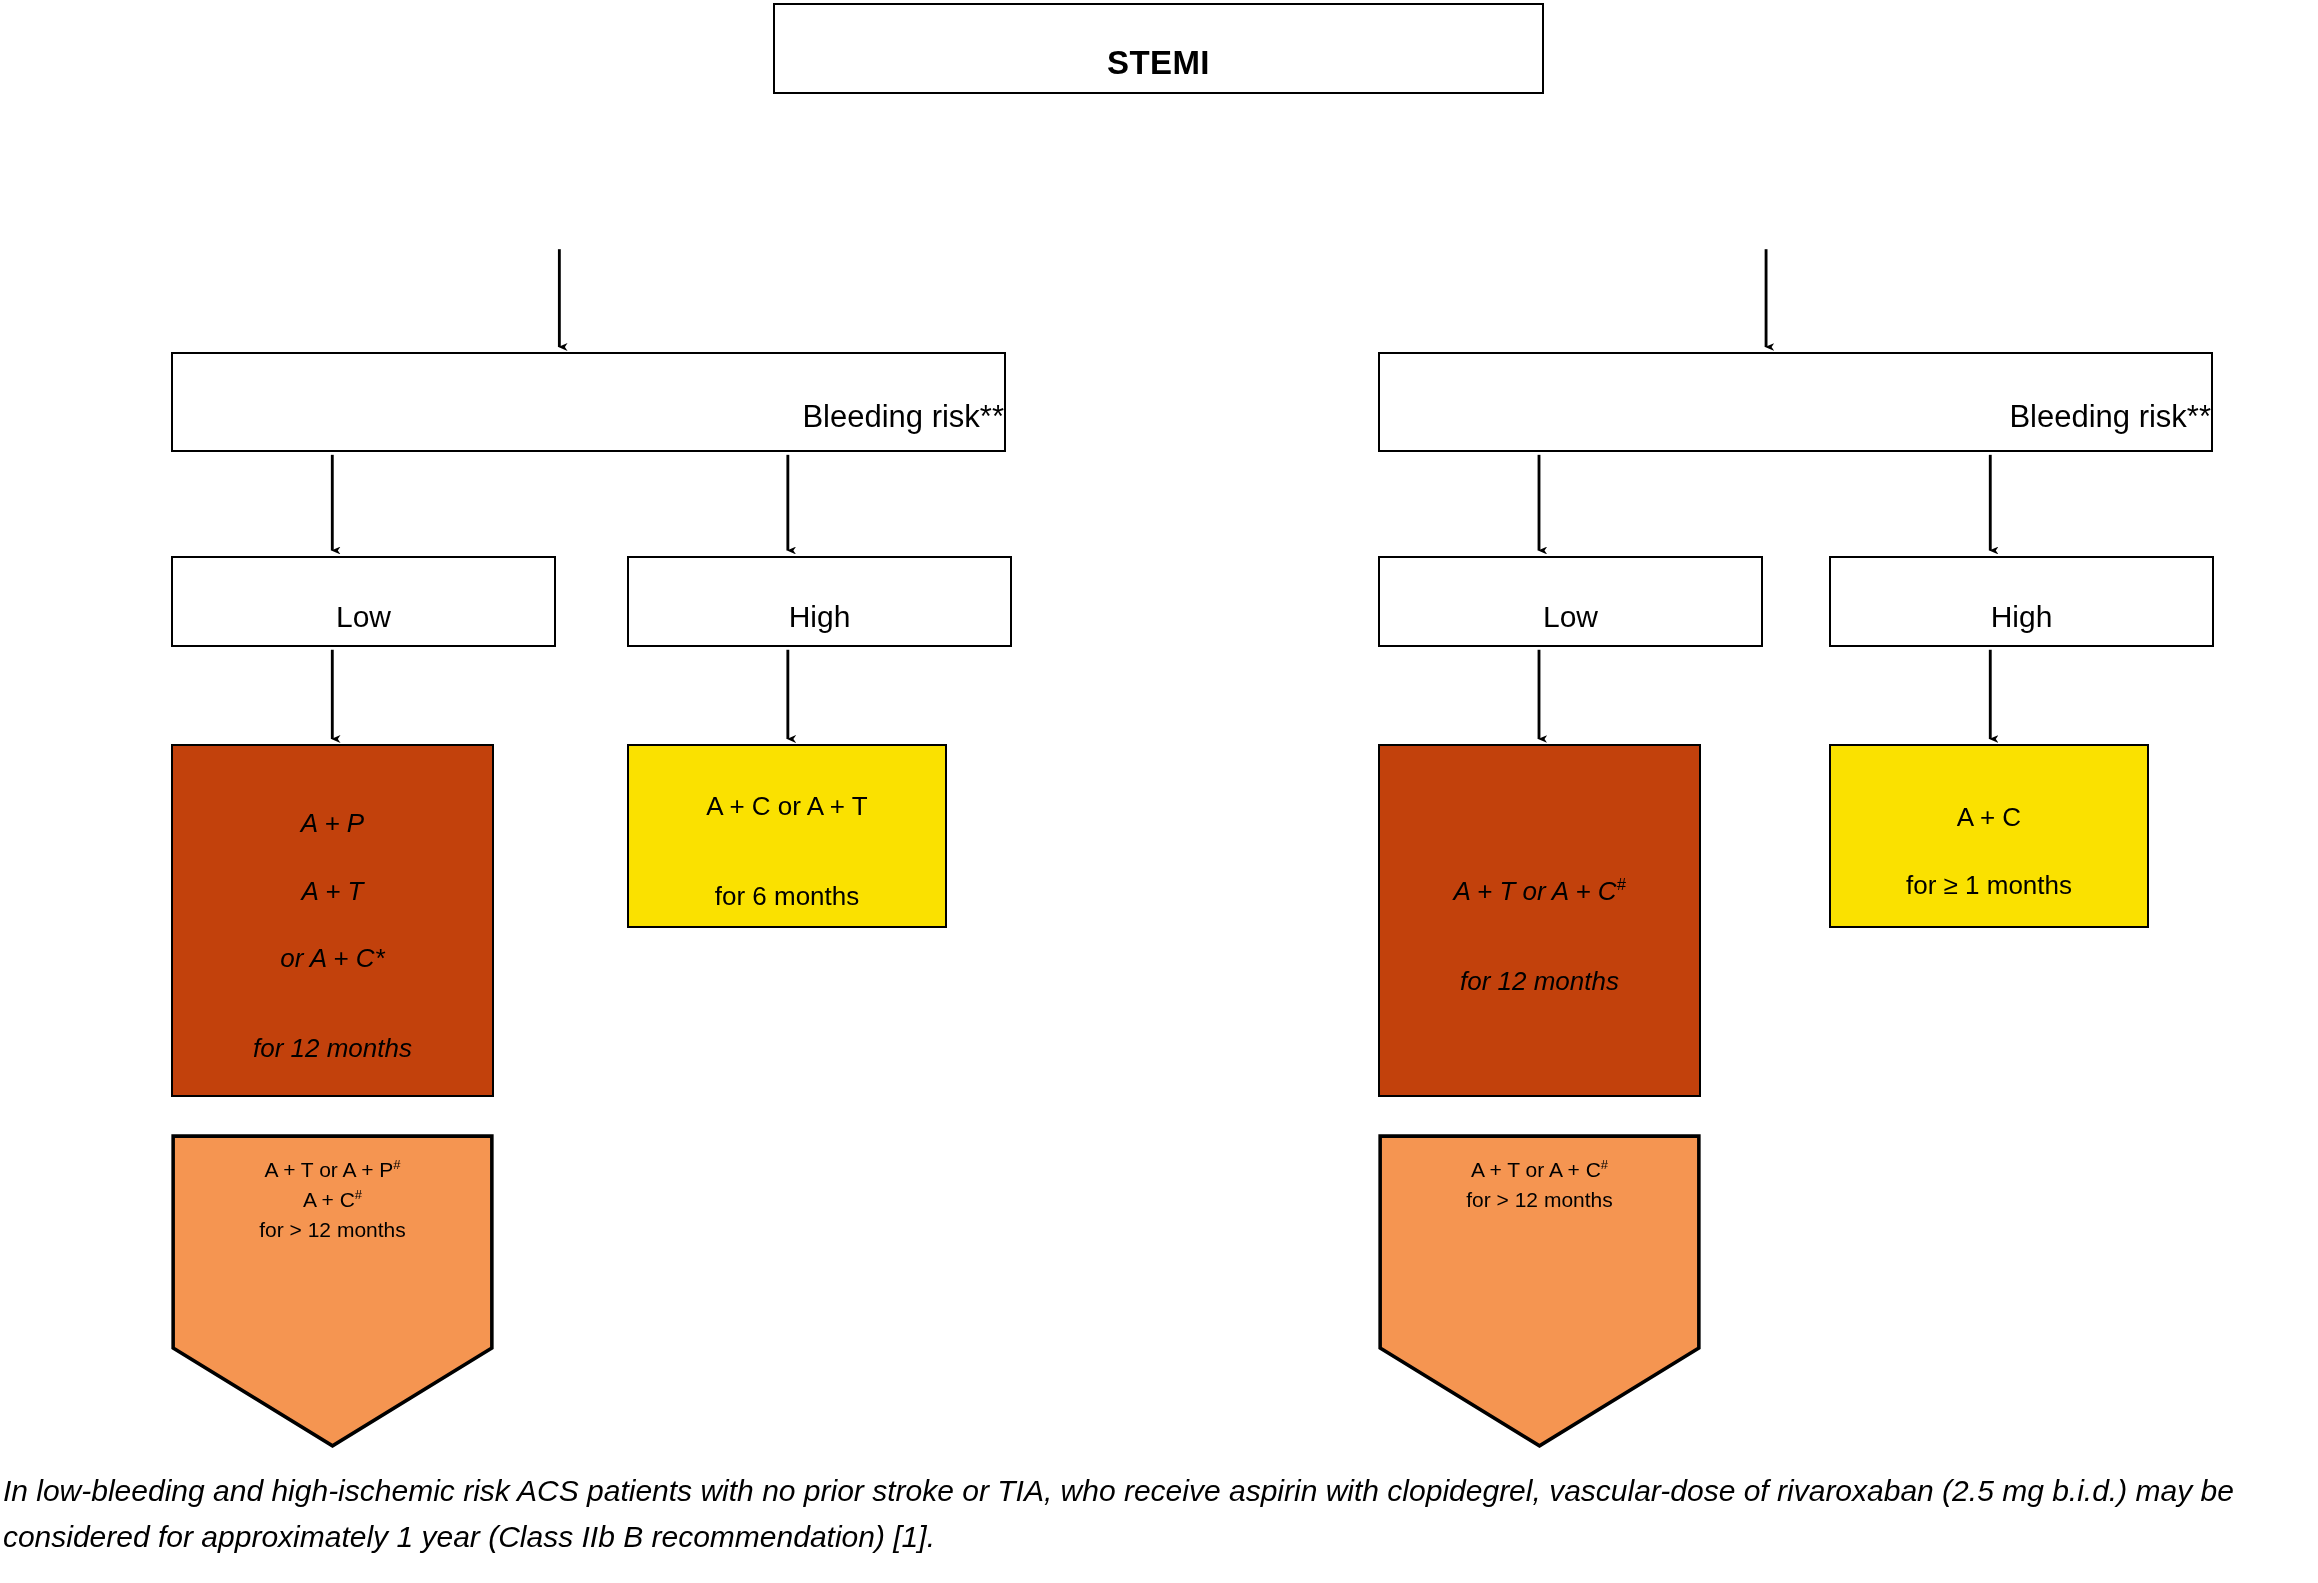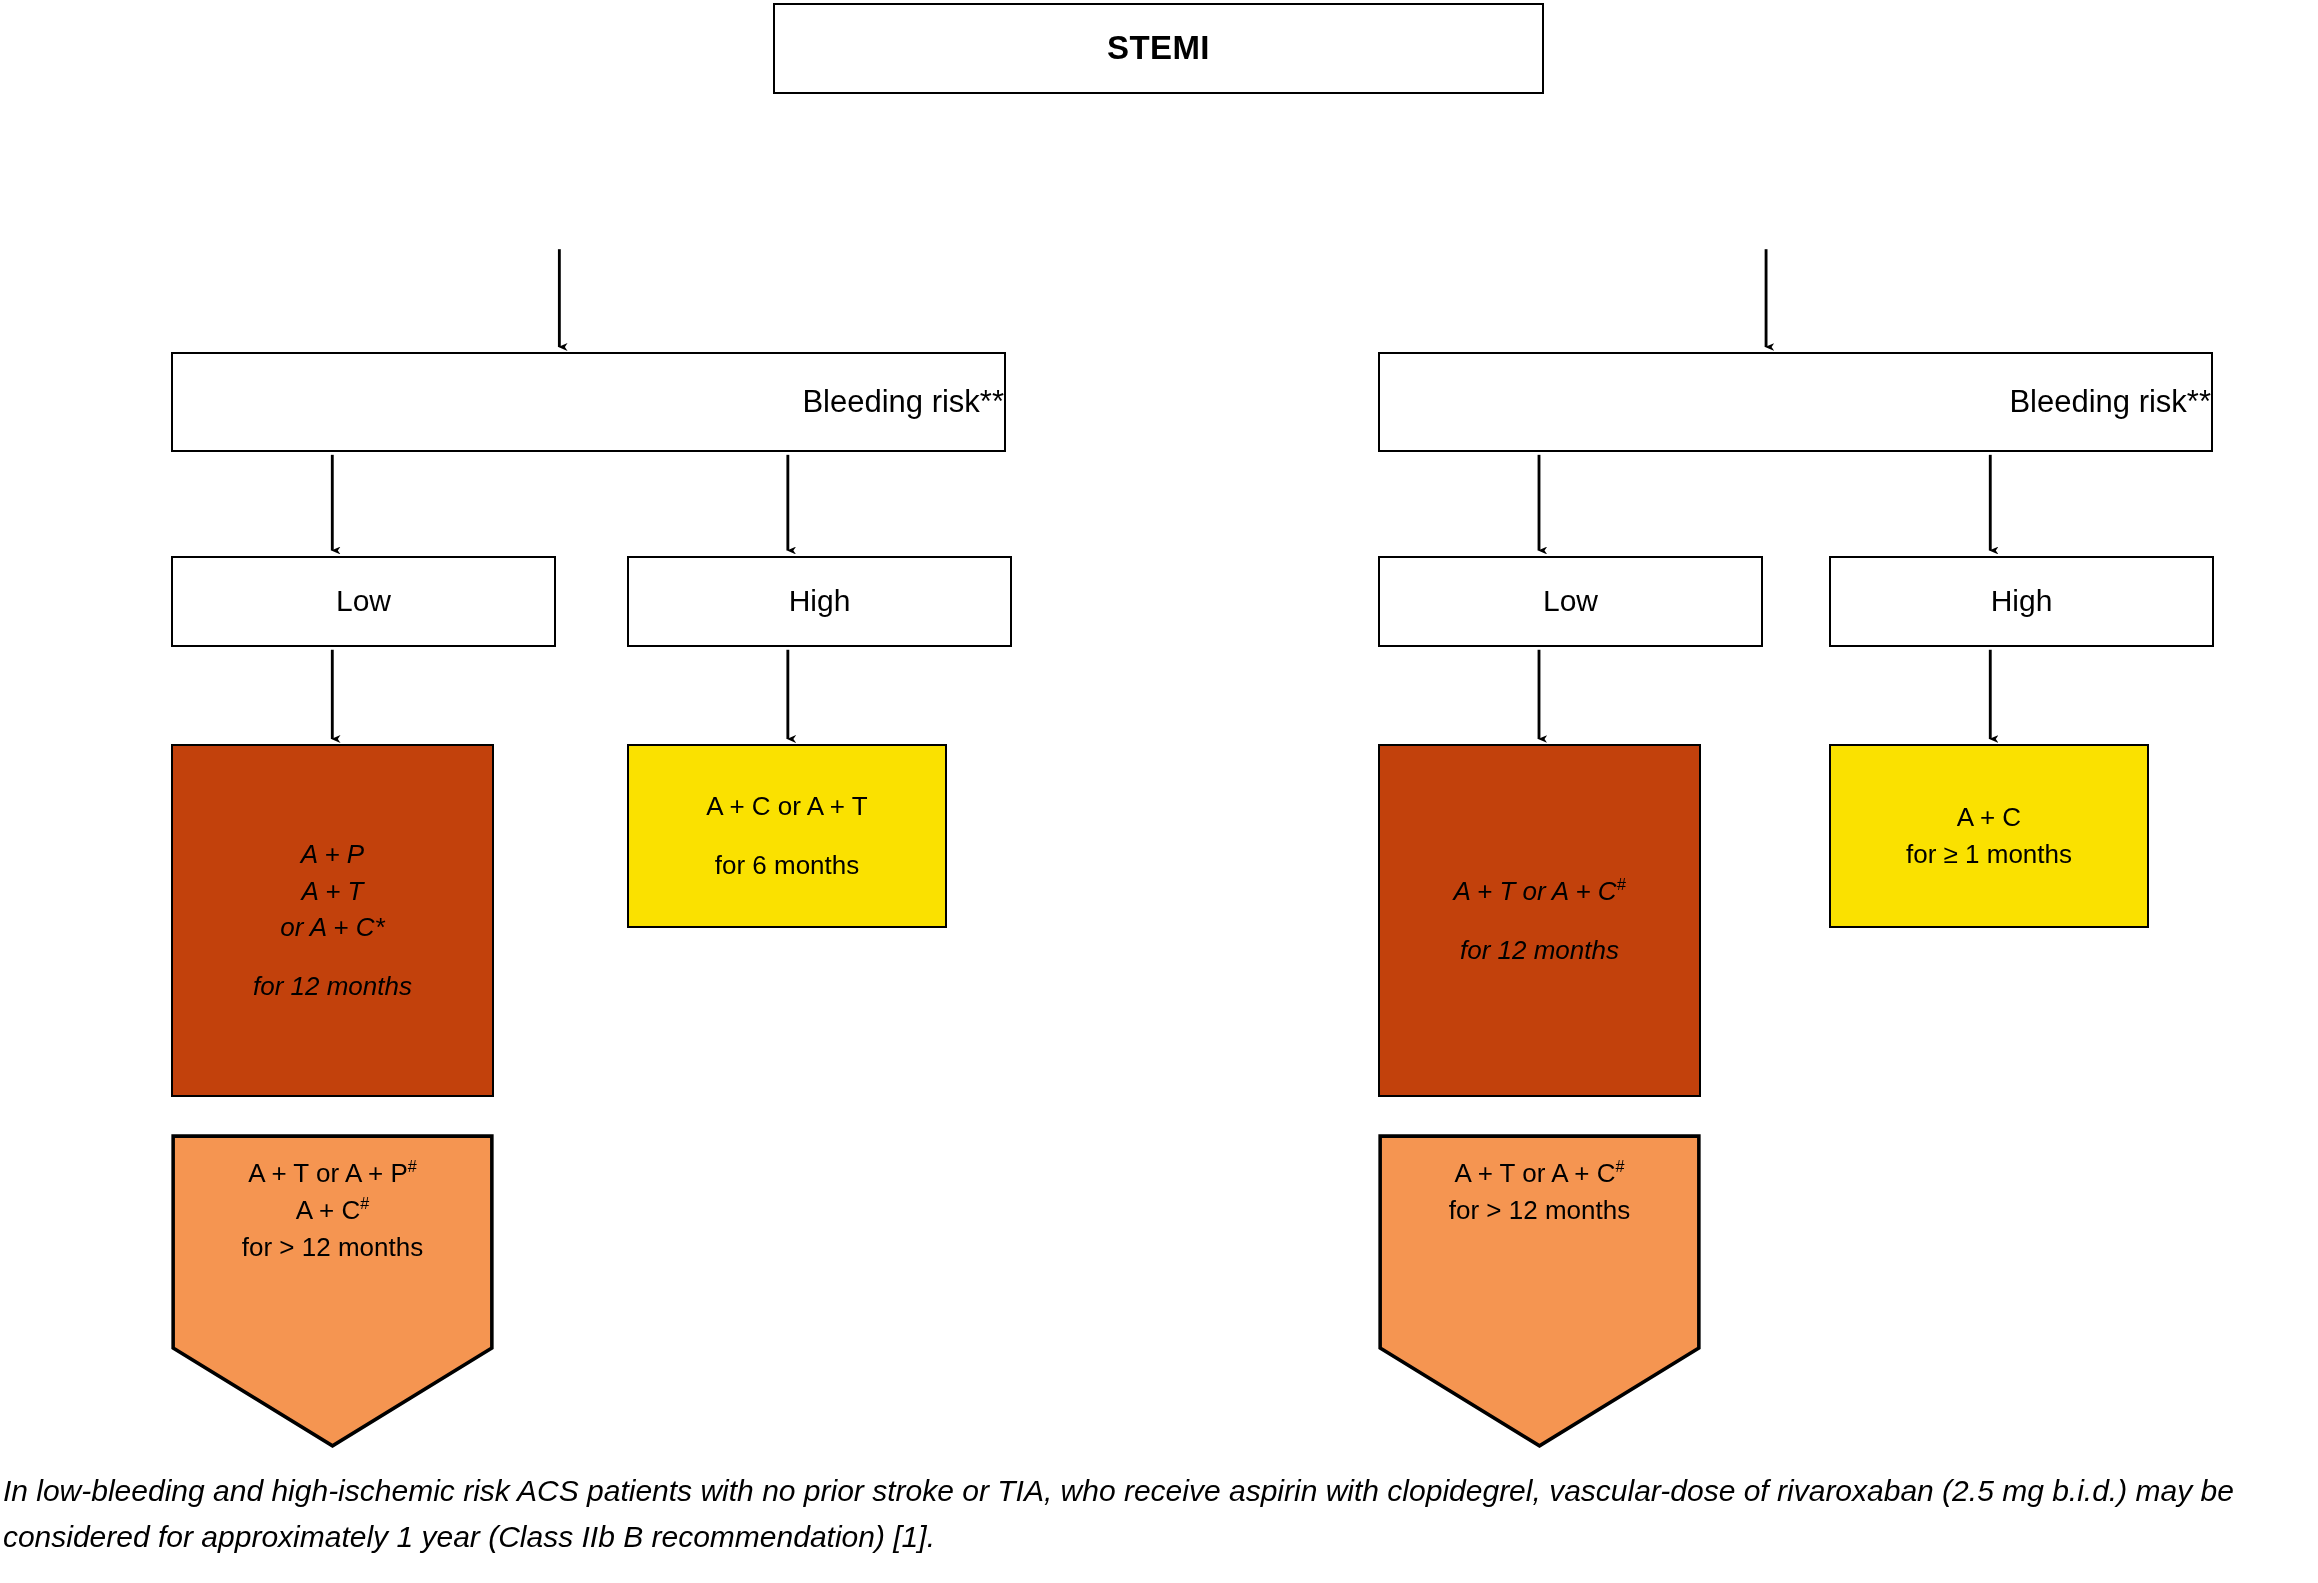--- a/index.html
+++ b/index.html
@@ -28,21 +28,21 @@
     border: 2.9px solid #000000;
     background: #ffffff;
     display: flex;
     flex-direction: column;
     align-items: center;
     justify-content: center;
     text-align: center;
     line-height: 1.42;
     color: #000000;
   }
-  .node .line { display: block; white-space: nowrap; }
+  .node .line { display: block; white-space: nowrap; margin-top: 31px; }
   .node .gap { display: block; height: 0.85em; }
 
   
   #stemi-box {
     left: 773px; top: 2.9px;
     width: 771px; height: 91px;
     font-size: 33px;
     font-weight: bold;
     letter-spacing: 0.4px;
   }
@@ -108,21 +108,21 @@
   #pentagon-right { left: 1378px; top: 1134px; }
   .pentagon-wrap svg {
     position: absolute; left: 0; top: 0;
     width: 100%; height: 100%;
   }
   .pentagon-text {
     position: absolute;
     left: 0; top: 21.4px;
     width: 100%;
     text-align: center;
-    font-size: 26px;
+    font-size: 21px;
     line-height: 1.42;
     color: #000000;
     pointer-events: none;
   }
   .pentagon-text .line { display: block; white-space: nowrap; }
 
   sup {
     font-size: 0.62em;
     vertical-align: super;
     line-height: 0;

